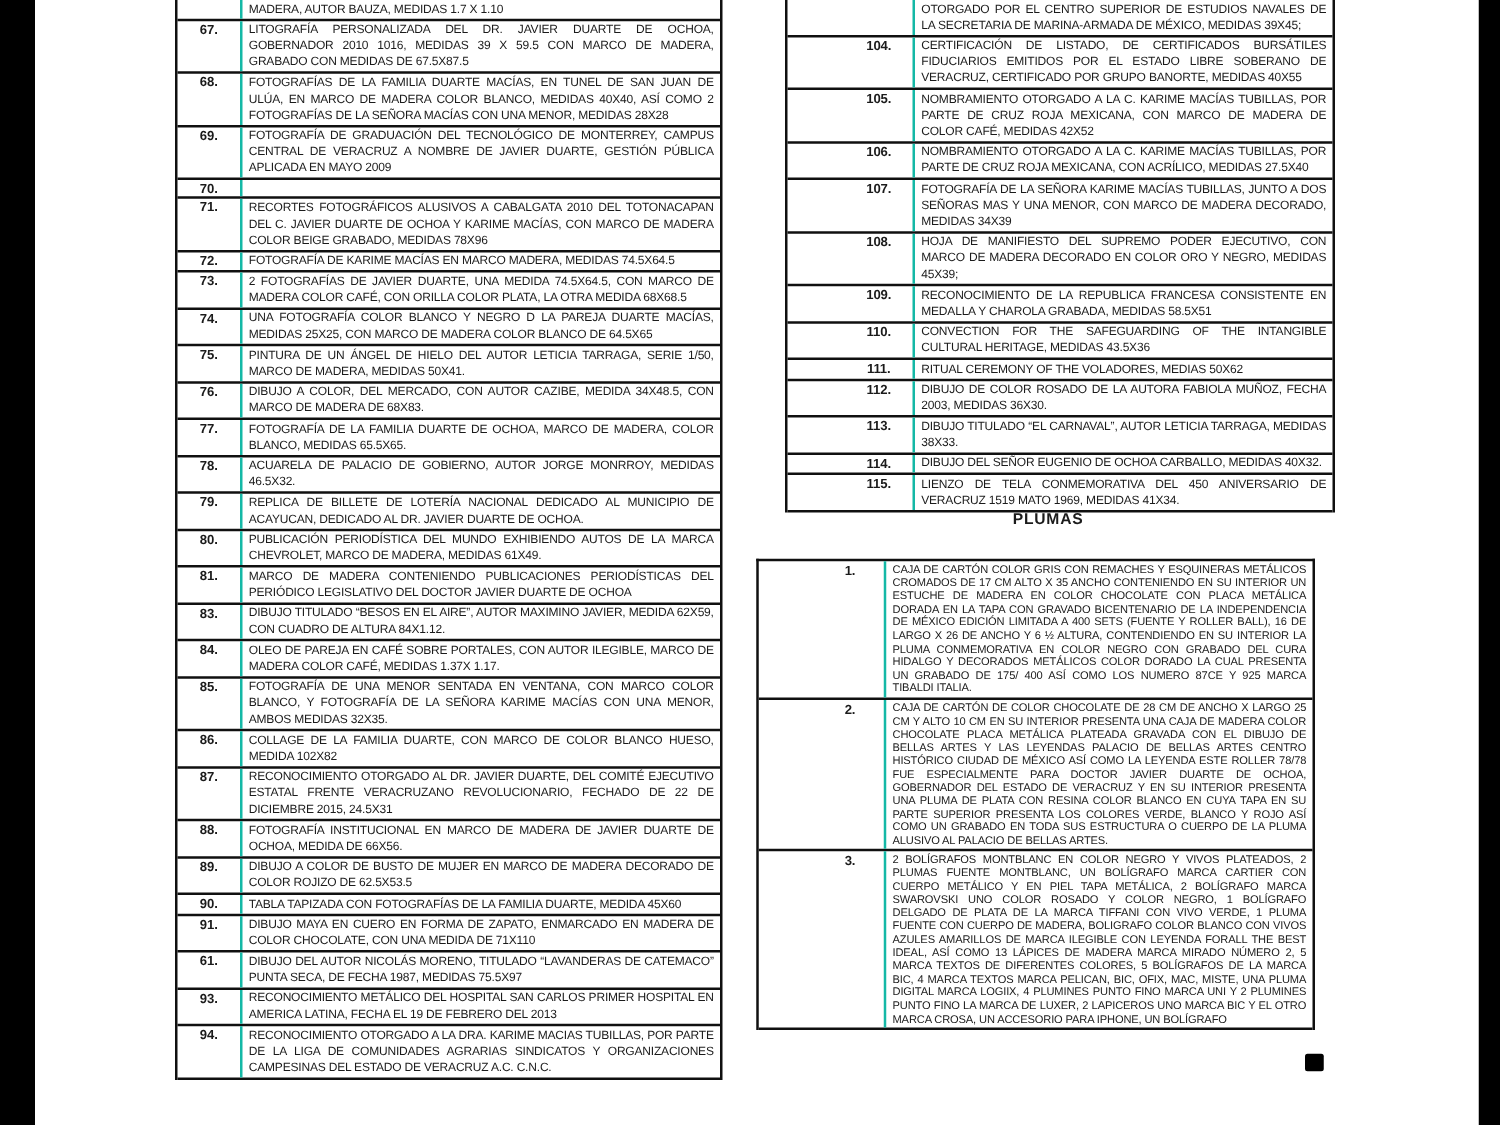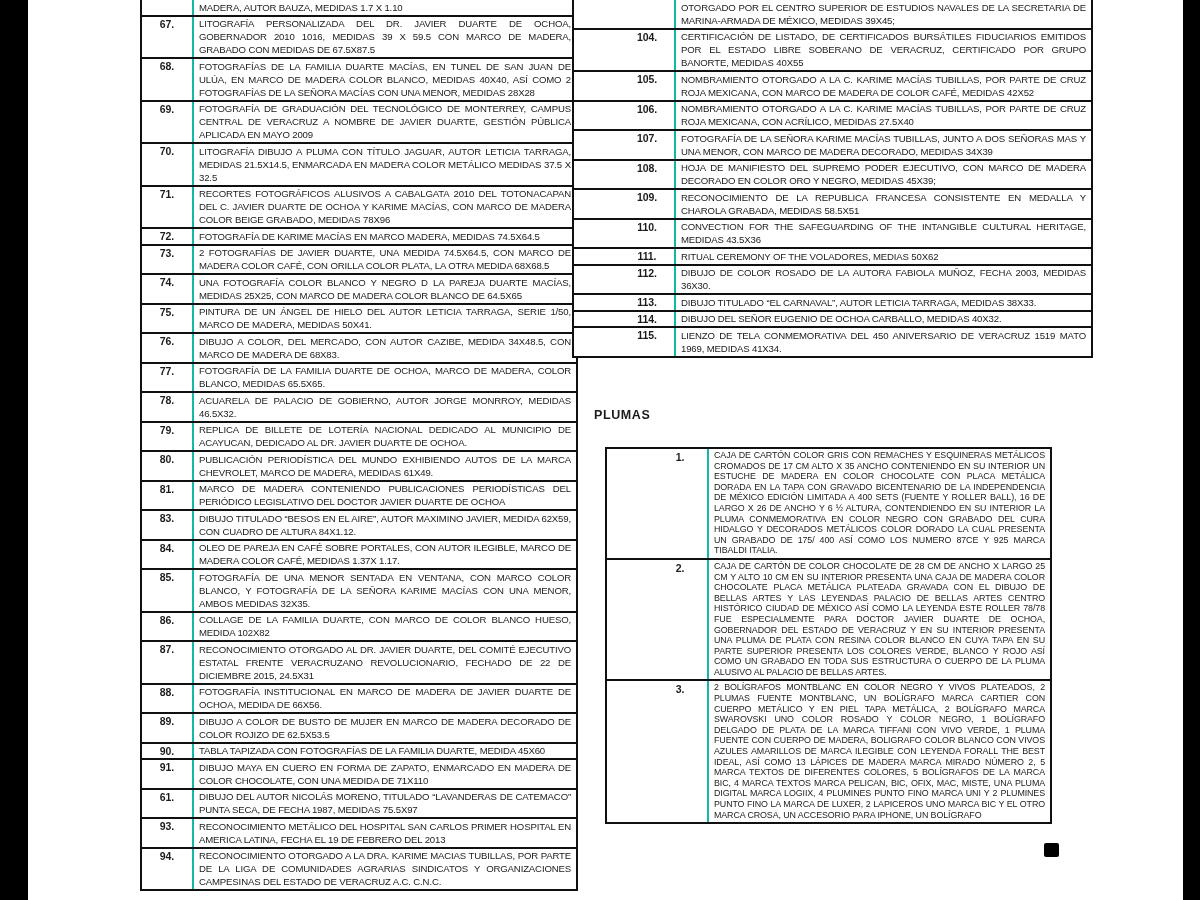--- a/index.html
+++ b/index.html
@@ -14,21 +14,21 @@
   .bar.right{left:1183px;width:17px;}
 
   .tbl{
     position:absolute;
     border-left:2px solid #101010;
     border-right:2px solid #101010;
     box-sizing:border-box;
     background:#fff;
   }
   .tbl-left{left:140px;top:0;width:438px;}
-  .tbl-right{left:572px;top:0;width:521px;}
+  .tbl-right{left:628px;top:0;width:440px;}
   .tbl-plumas{left:605px;top:447px;width:447px;border-top:2px solid #101010;}
 
   .row{display:flex;border-bottom:2px solid #101010;align-items:stretch;}
   .num{
     flex:0 0 46px;
     border-right:2px solid #14b8a6;
     font-weight:bold;
     font-size:10.5px;
     text-align:center;
     padding:1px 2px 0 2px;
@@ -47,22 +47,22 @@
   .tbl-plumas .txt{
     font-size:8.9px;
     line-height:10.6px;
     letter-spacing:-0.1px;
     padding:1px 5px 2px 5px;
   }
   .tbl-plumas .num{padding-top:2px;}
 
   .heading{
     position:absolute;
-    left:594px;top:408px;width:447px;
-    text-align:left;
+    left:615px;top:408px;width:447px;
+    text-align:center;
     font-weight:bold;
     font-size:12.5px;
     letter-spacing:0.6px;
   }
   .ink-blob{
     position:absolute;
     left:1044px;top:843px;width:15px;height:14px;
     background:#000;border-radius:2px;
   }
 </style>
@@ -85,21 +85,20 @@
       <div class="row">
         <div class="num">68.</div>
         <div class="txt">FOTOGRAFÍAS DE LA FAMILIA DUARTE MACÍAS, EN TUNEL DE SAN JUAN DE ULÚA, EN MARCO DE MADERA COLOR BLANCO, MEDIDAS 40X40, ASÍ COMO 2 FOTOGRAFÍAS DE LA SEÑORA MACÍAS CON UNA MENOR, MEDIDAS 28X28</div>
       </div>
       <div class="row">
         <div class="num">69.</div>
         <div class="txt">FOTOGRAFÍA DE GRADUACIÓN DEL TECNOLÓGICO DE MONTERREY, CAMPUS CENTRAL DE VERACRUZ A NOMBRE DE JAVIER DUARTE, GESTIÓN PÚBLICA APLICADA EN MAYO 2009</div>
       </div>
       <div class="row">
         <div class="num">70.</div>
-        <div class="txt">LITOGRAFÍA DIBUJO A PLUMA CON TÍTULO JAGUAR, AUTOR LETICIA TARRAGA, MEDIDAS 21.5X14.5, ENMARCADA EN MADERA COLOR METÁLICO MEDIDAS 37.5 X 32.5</div>
       </div>
       <div class="row">
         <div class="num">71.</div>
         <div class="txt">RECORTES FOTOGRÁFICOS ALUSIVOS A CABALGATA 2010 DEL TOTONACAPAN DEL C. JAVIER DUARTE DE OCHOA Y KARIME MACÍAS, CON MARCO DE MADERA COLOR BEIGE GRABADO, MEDIDAS 78X96</div>
       </div>
       <div class="row">
         <div class="num">72.</div>
         <div class="txt">FOTOGRAFÍA DE KARIME MACÍAS EN MARCO MADERA, MEDIDAS 74.5X64.5</div>
       </div>
       <div class="row">

